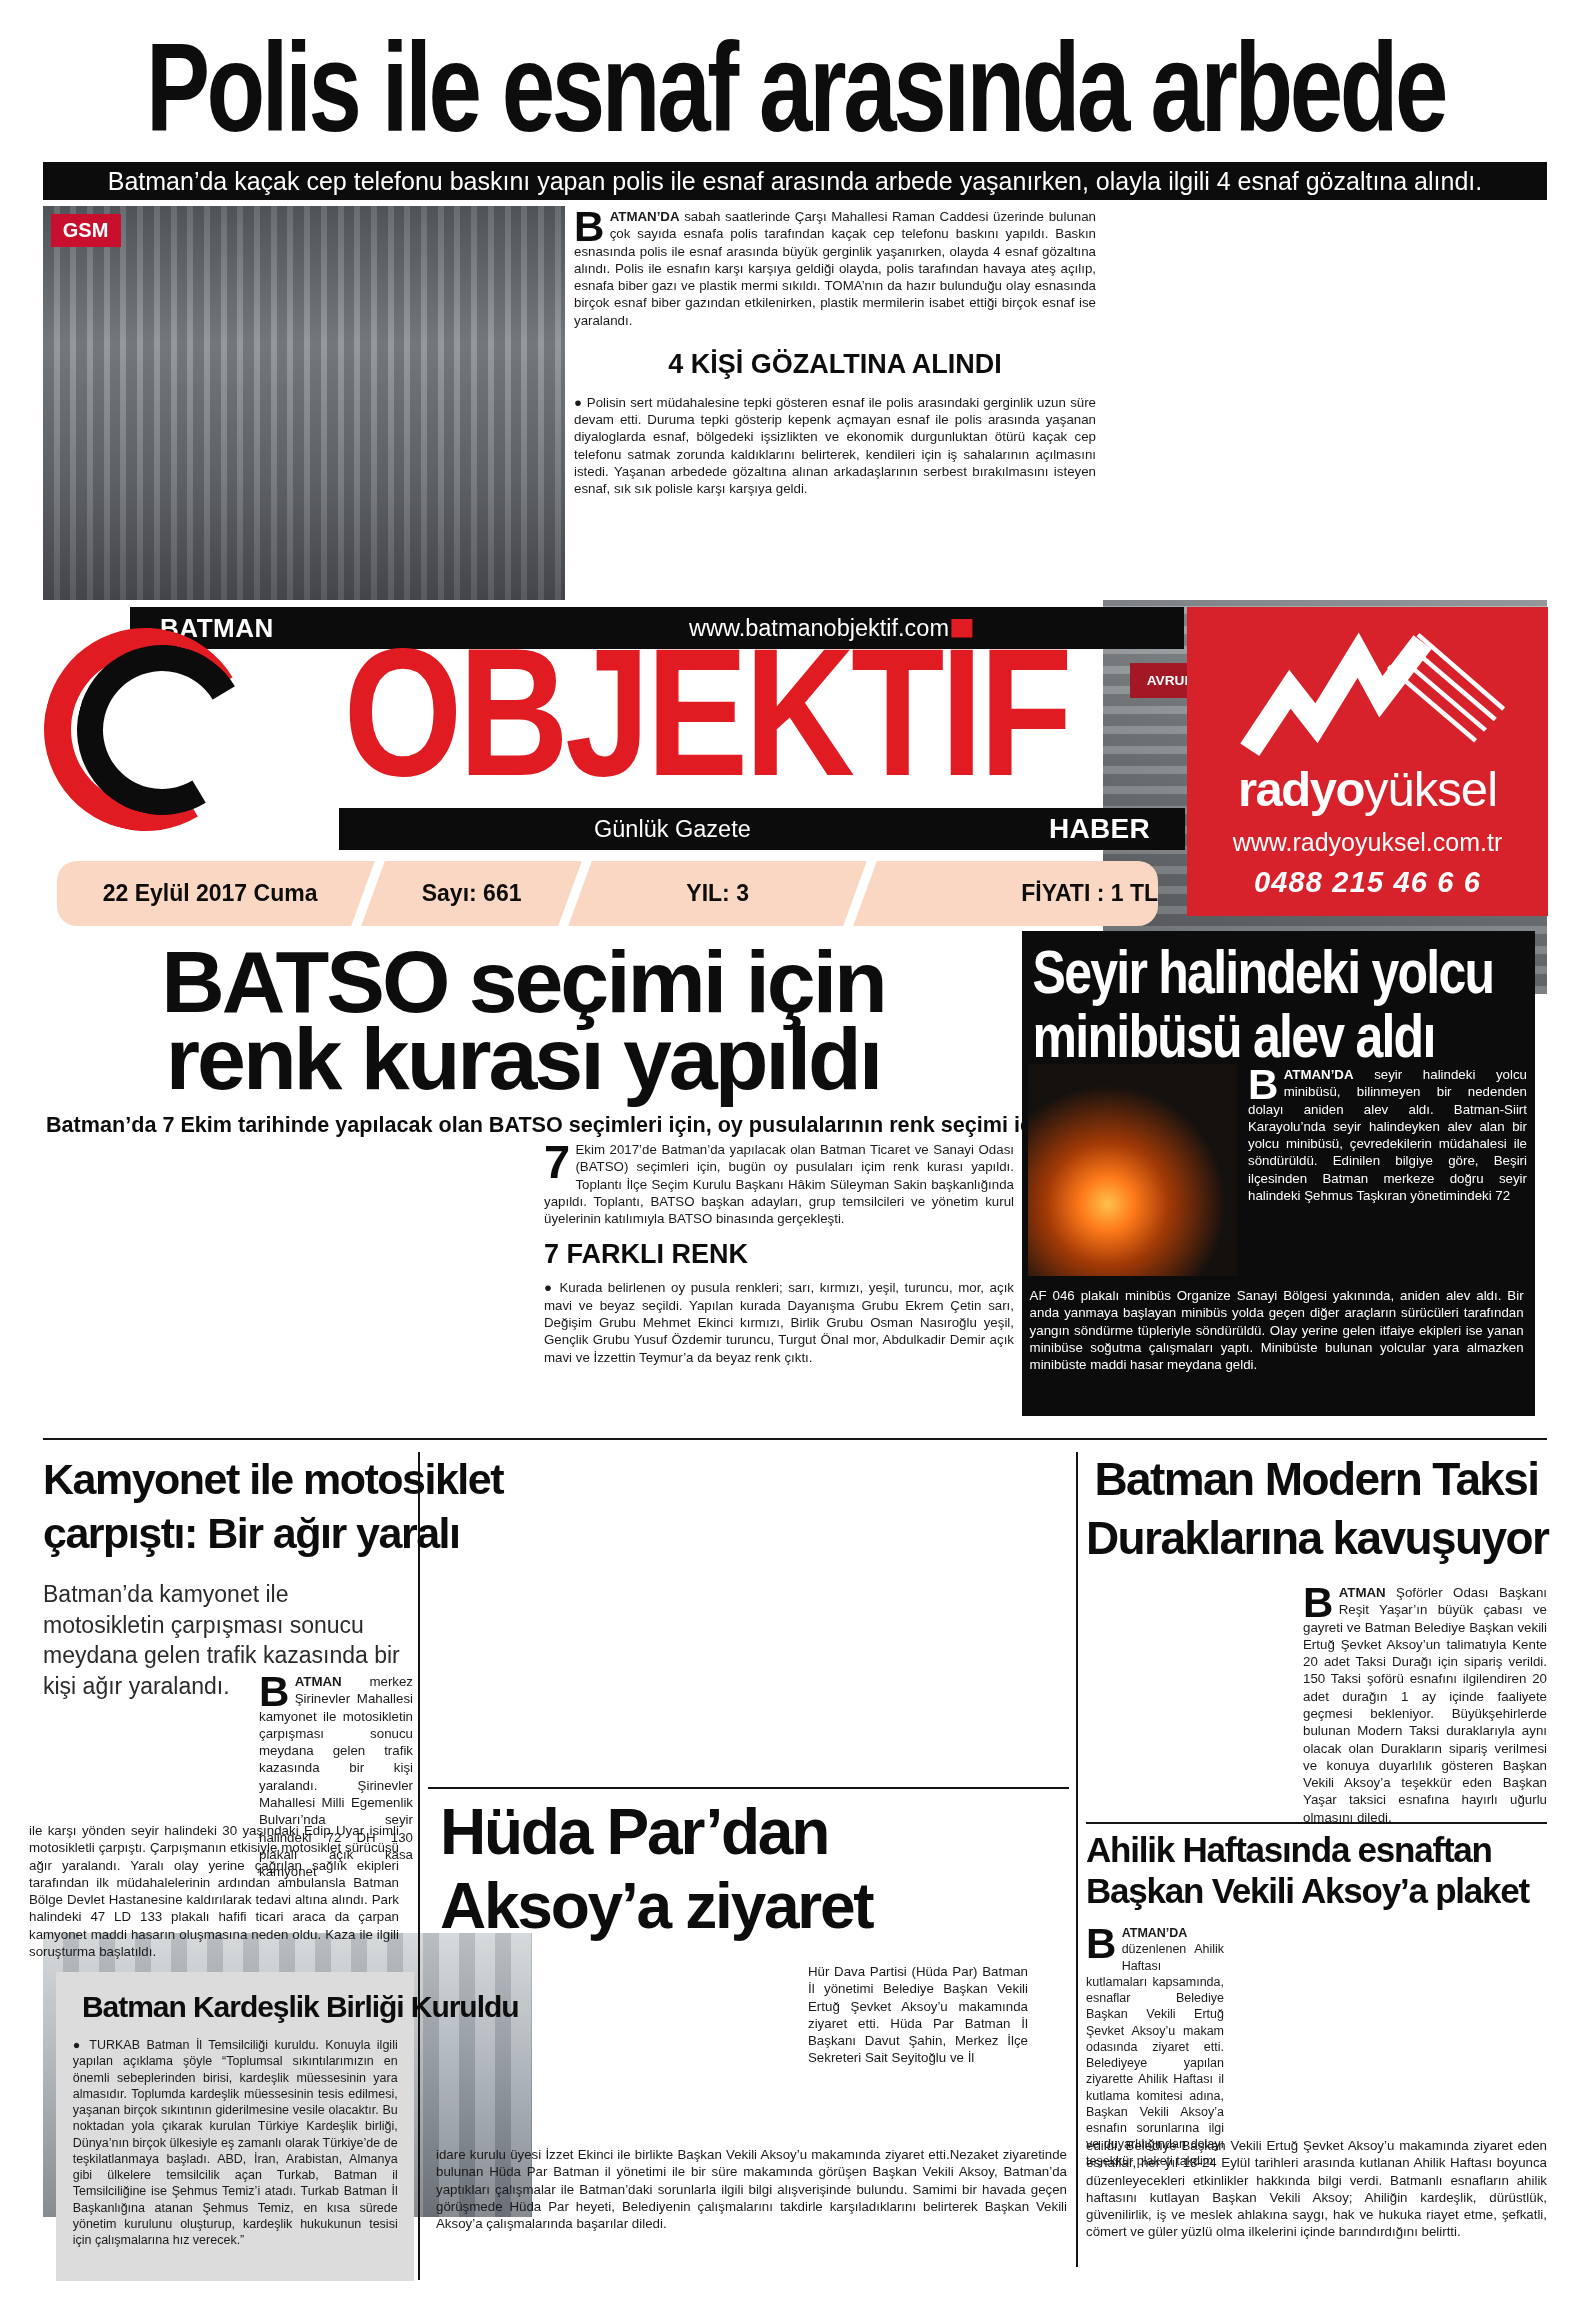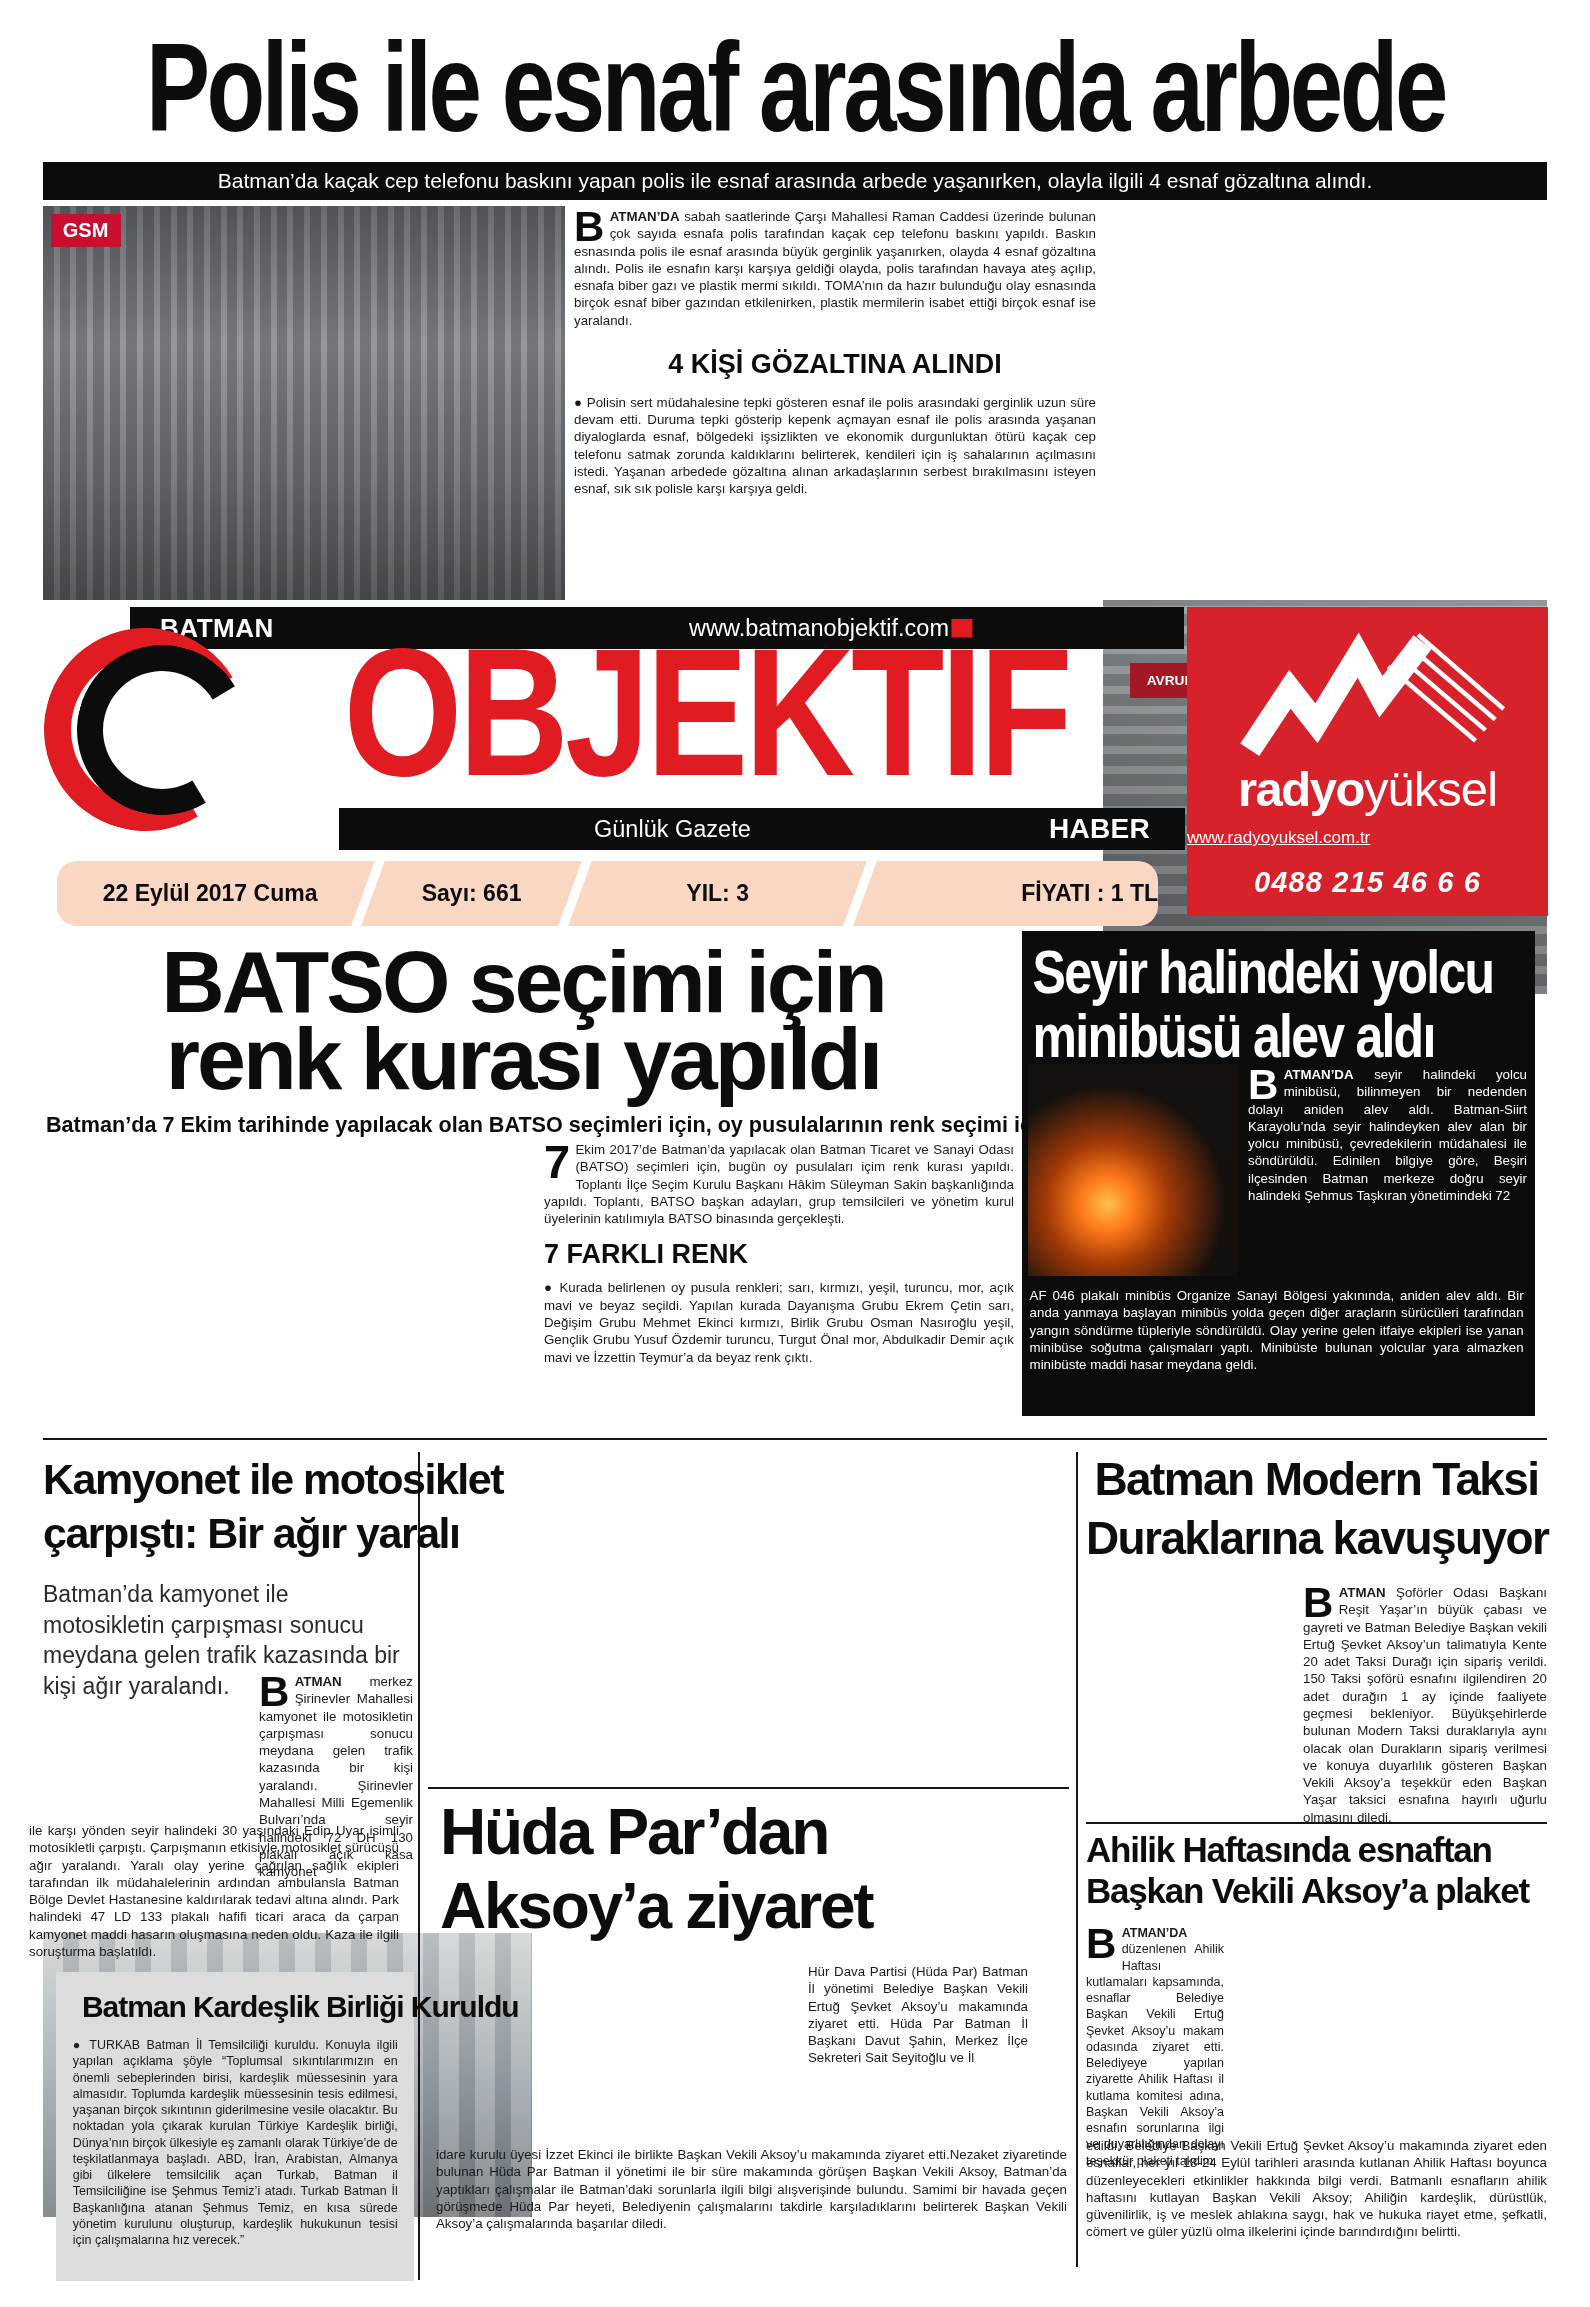--- a/index.html
+++ b/index.html
@@ -44,32 +44,32 @@
       display:inline-block;transform:scale(0.98,1.16);transform-origin:bottom center;line-height:152px;}
   #mast-bar2{left:339px;top:808px;width:846px;height:42px;z-index:1;justify-content:space-between;padding:0 35px;box-sizing:border-box;}
   #mast-bar2 .tagline{font-size:23.5px;margin-left:220px;}
   #mast-bar2 .section{font-weight:800;font-size:28px;letter-spacing:.01em;}
   
   #radyo-box{left:1187px;top:607px;width:361px;height:309px;background:#d7222b;color:#fff;z-index:2;}
   #radyo-box svg{position:absolute;left:46px;top:13.7px;}
   #radyo-name{position:absolute;left:0;top:158px;width:100%;text-align:center;font-size:49px;line-height:49px;}
   #radyo-name .b1{font-weight:800;letter-spacing:-0.03em;}
   #radyo-name .b2{font-weight:400;letter-spacing:-0.02em;margin-top:20px;}
-  #radyo-url{position:absolute;left:0;top:221px;width:100%;font-size:17px;font-weight:400;text-decoration:underline;}
+  #radyo-url{position:absolute;left:0;top:221px;width:100%;text-align:center;font-size:25px;font-weight:400;}
   #radyo-phone{position:absolute;left:0;top:259px;width:100%;text-align:center;font-size:29px;font-weight:800;font-style:italic;letter-spacing:.04em;}
   
   #date-bar{left:57px;top:861px;width:1101px;height:65px;background:#f9d7c2;border-radius:20px;
       display:flex;align-items:center;font-weight:800;font-size:23px;color:#0d0d0d;}
   #date-bar .cell{text-align:center;}
   #date-bar .c1{width:315px;} #date-bar .c2{width:202px;} #date-bar .c3{width:283px;} #date-bar .c4{width:301px;text-align:right;}
   #date-bar .slash{width:10.6px;height:100%;background:#ffffff;transform:skewX(-20deg);}
   
   #lead-headline{left:23px;top:13.7px;width:1545px;height:146px;display:flex;align-items:center;justify-content:center;}
   #lead-headline span{font-size:96px;line-height:114px;transform:scaleY(1.32);}
-  #lead-standfirst{left:43px;top:162px;width:1504px;height:38px;justify-content:center;font-size:21px;}
+  #lead-standfirst{left:43px;top:162px;width:1504px;height:38px;justify-content:center;font-size:25px;}
   #lead-photo-left{left:43px;top:206px;width:522px;height:394px;}
   #lead-body{left:574px;top:208px;width:522px;height:394px;}
   #lead-body .p1{margin:0 0 10.6px 0;}
   #lead-body h3{margin:20px 0 13.7px 0;text-align:center;font-size:27px;}
   #lead-photo-right{left:1103px;top:206px;width:444px;height:394px;}
   
   #batso-h1{left:30px;top:934px;width:986px;height:94px;display:flex;align-items:center;justify-content:center;}
   #batso-h1 span{font-size:88px;line-height:89px;}
   #batso-h2{left:30px;top:1009px;width:986px;height:99px;display:flex;align-items:center;justify-content:center;}
   #batso-h2 span{font-size:88px;line-height:89px;}

